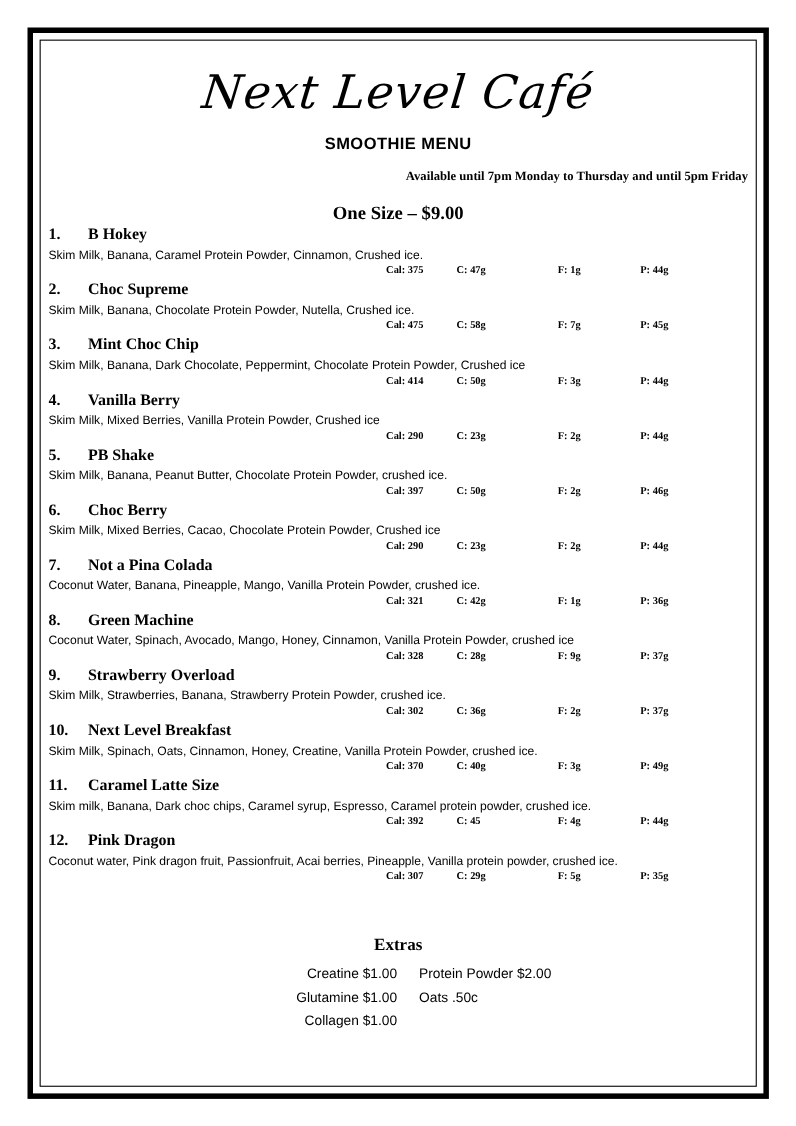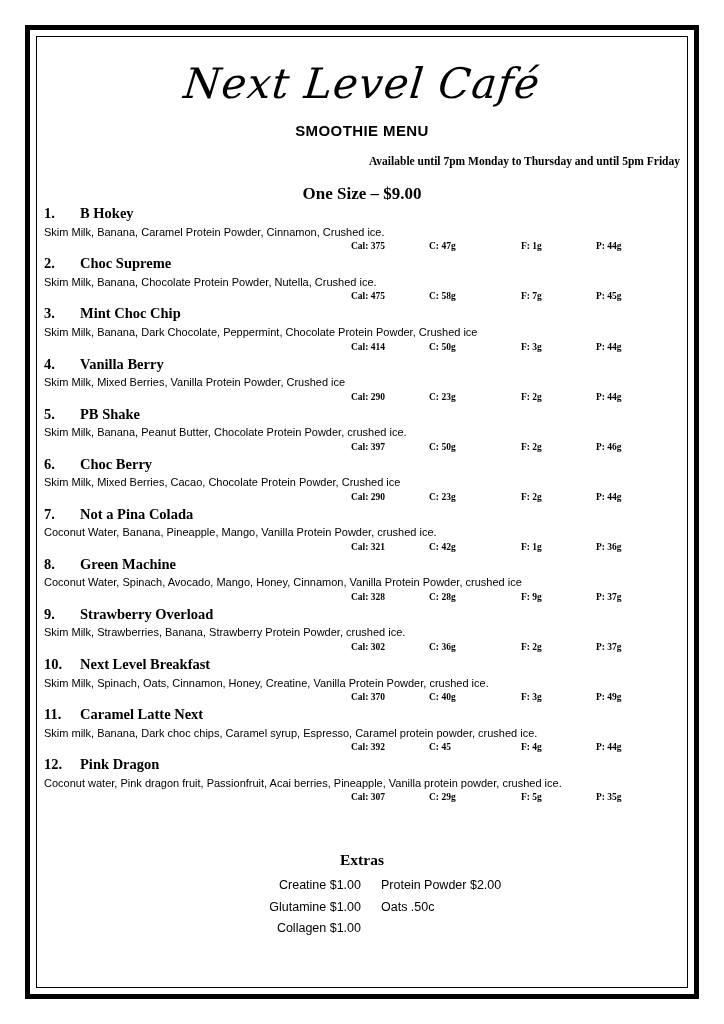--- a/index.html
+++ b/index.html
@@ -106,21 +106,21 @@
     font-family: "Liberation Serif", serif;
     font-weight: bold;
     font-size: 9.5px;
     margin-top: 2px;
     margin-bottom: 3px;
     padding-left: 307px;
   }
   .macros span {
     display: inline-block;
   }
-  .m-cal { width: 78px; }
+  .m-cal { width: 64px; }
   .m-c   { width: 92px; }
   .m-f   { width: 75px; }
   .m-p   { width: 60px; }
   .extras {
     margin-top: 49px;
     text-align: center;
   }
   .extras-title {
     font-family: "Liberation Serif", serif;
     font-weight: bold;
@@ -290,21 +290,21 @@
         <div class="macros">
           <span class="m-cal">Cal: 370</span>
           <span class="m-c">C: 40g</span>
           <span class="m-f">F: 3g</span>
           <span class="m-p">P: 49g</span>
         </div>
       </div>
 
       <div class="item">
         <div class="item-head">
-          <span class="item-num">11.</span><span>Caramel Latte Next</span>
+          <span class="item-num">11.</span><span>Caramel Latte Size</span>
         </div>
         <div class="item-desc">Skim milk, Banana, Dark choc chips, Caramel syrup, Espresso, Caramel  protein powder, crushed ice.</div>
         <div class="macros">
           <span class="m-cal">Cal: 392</span>
           <span class="m-c">C: 45</span>
           <span class="m-f">F: 4g</span>
           <span class="m-p">P:  44g</span>
         </div>
       </div>
 

